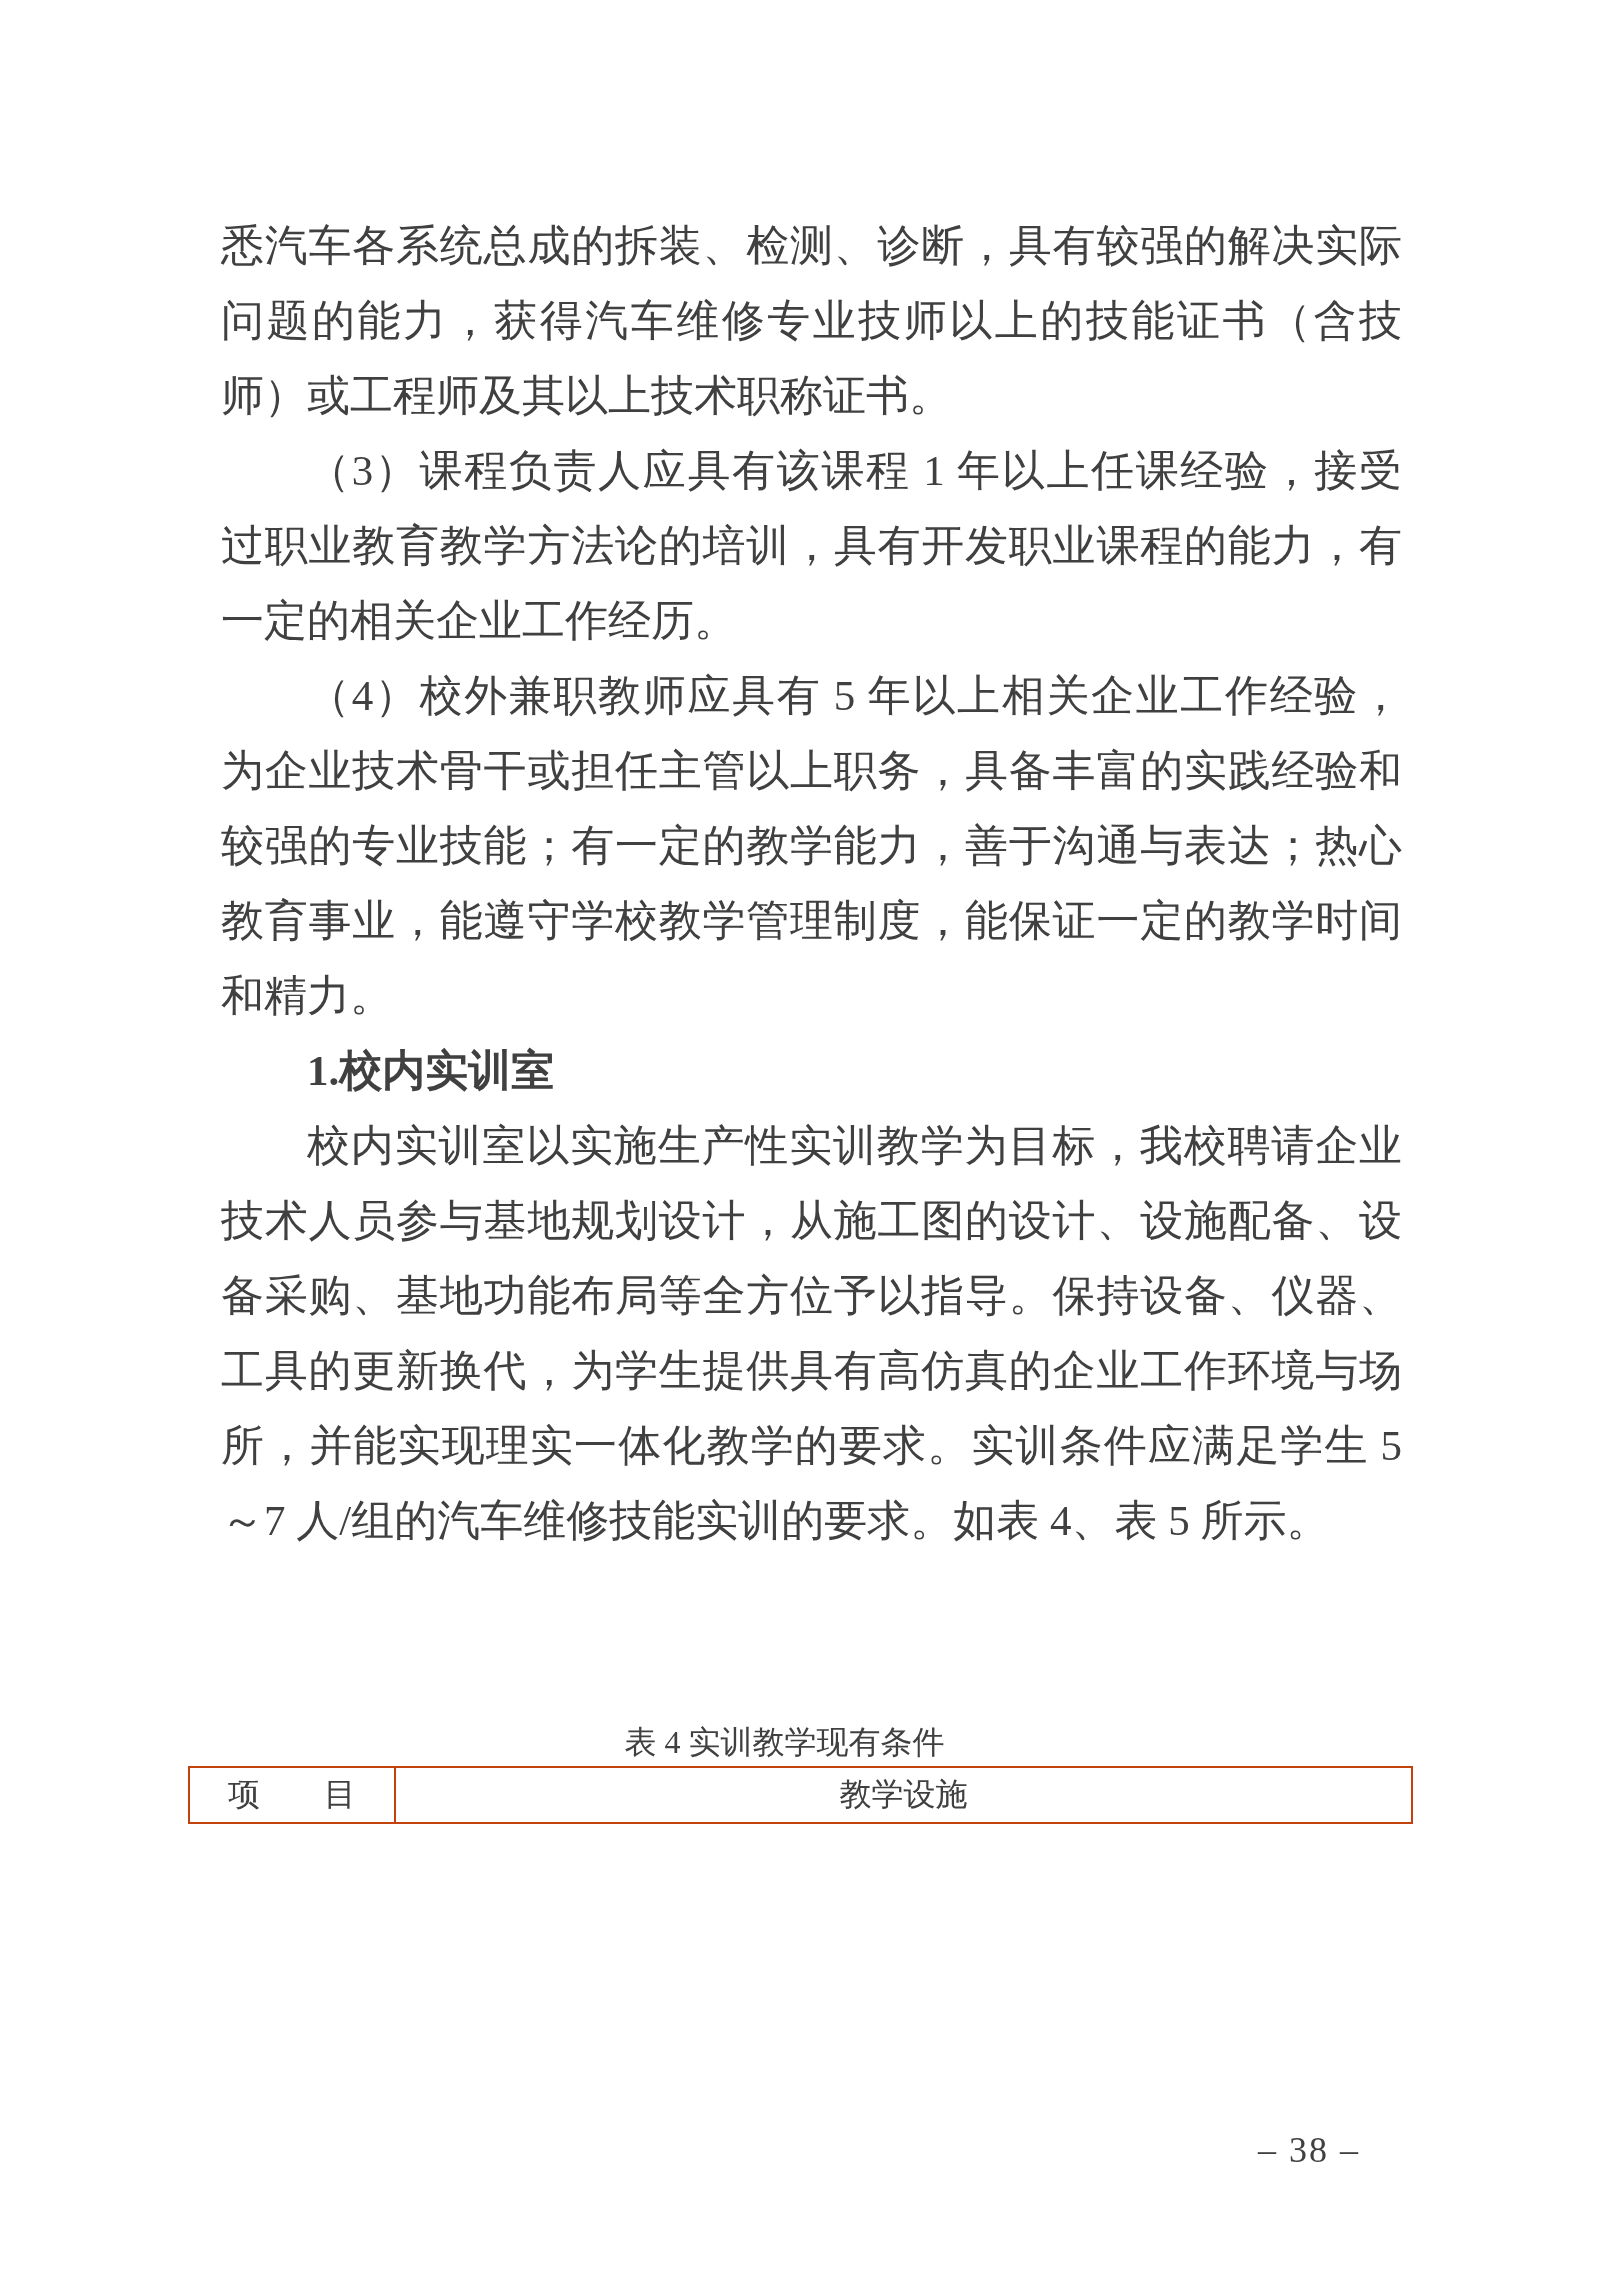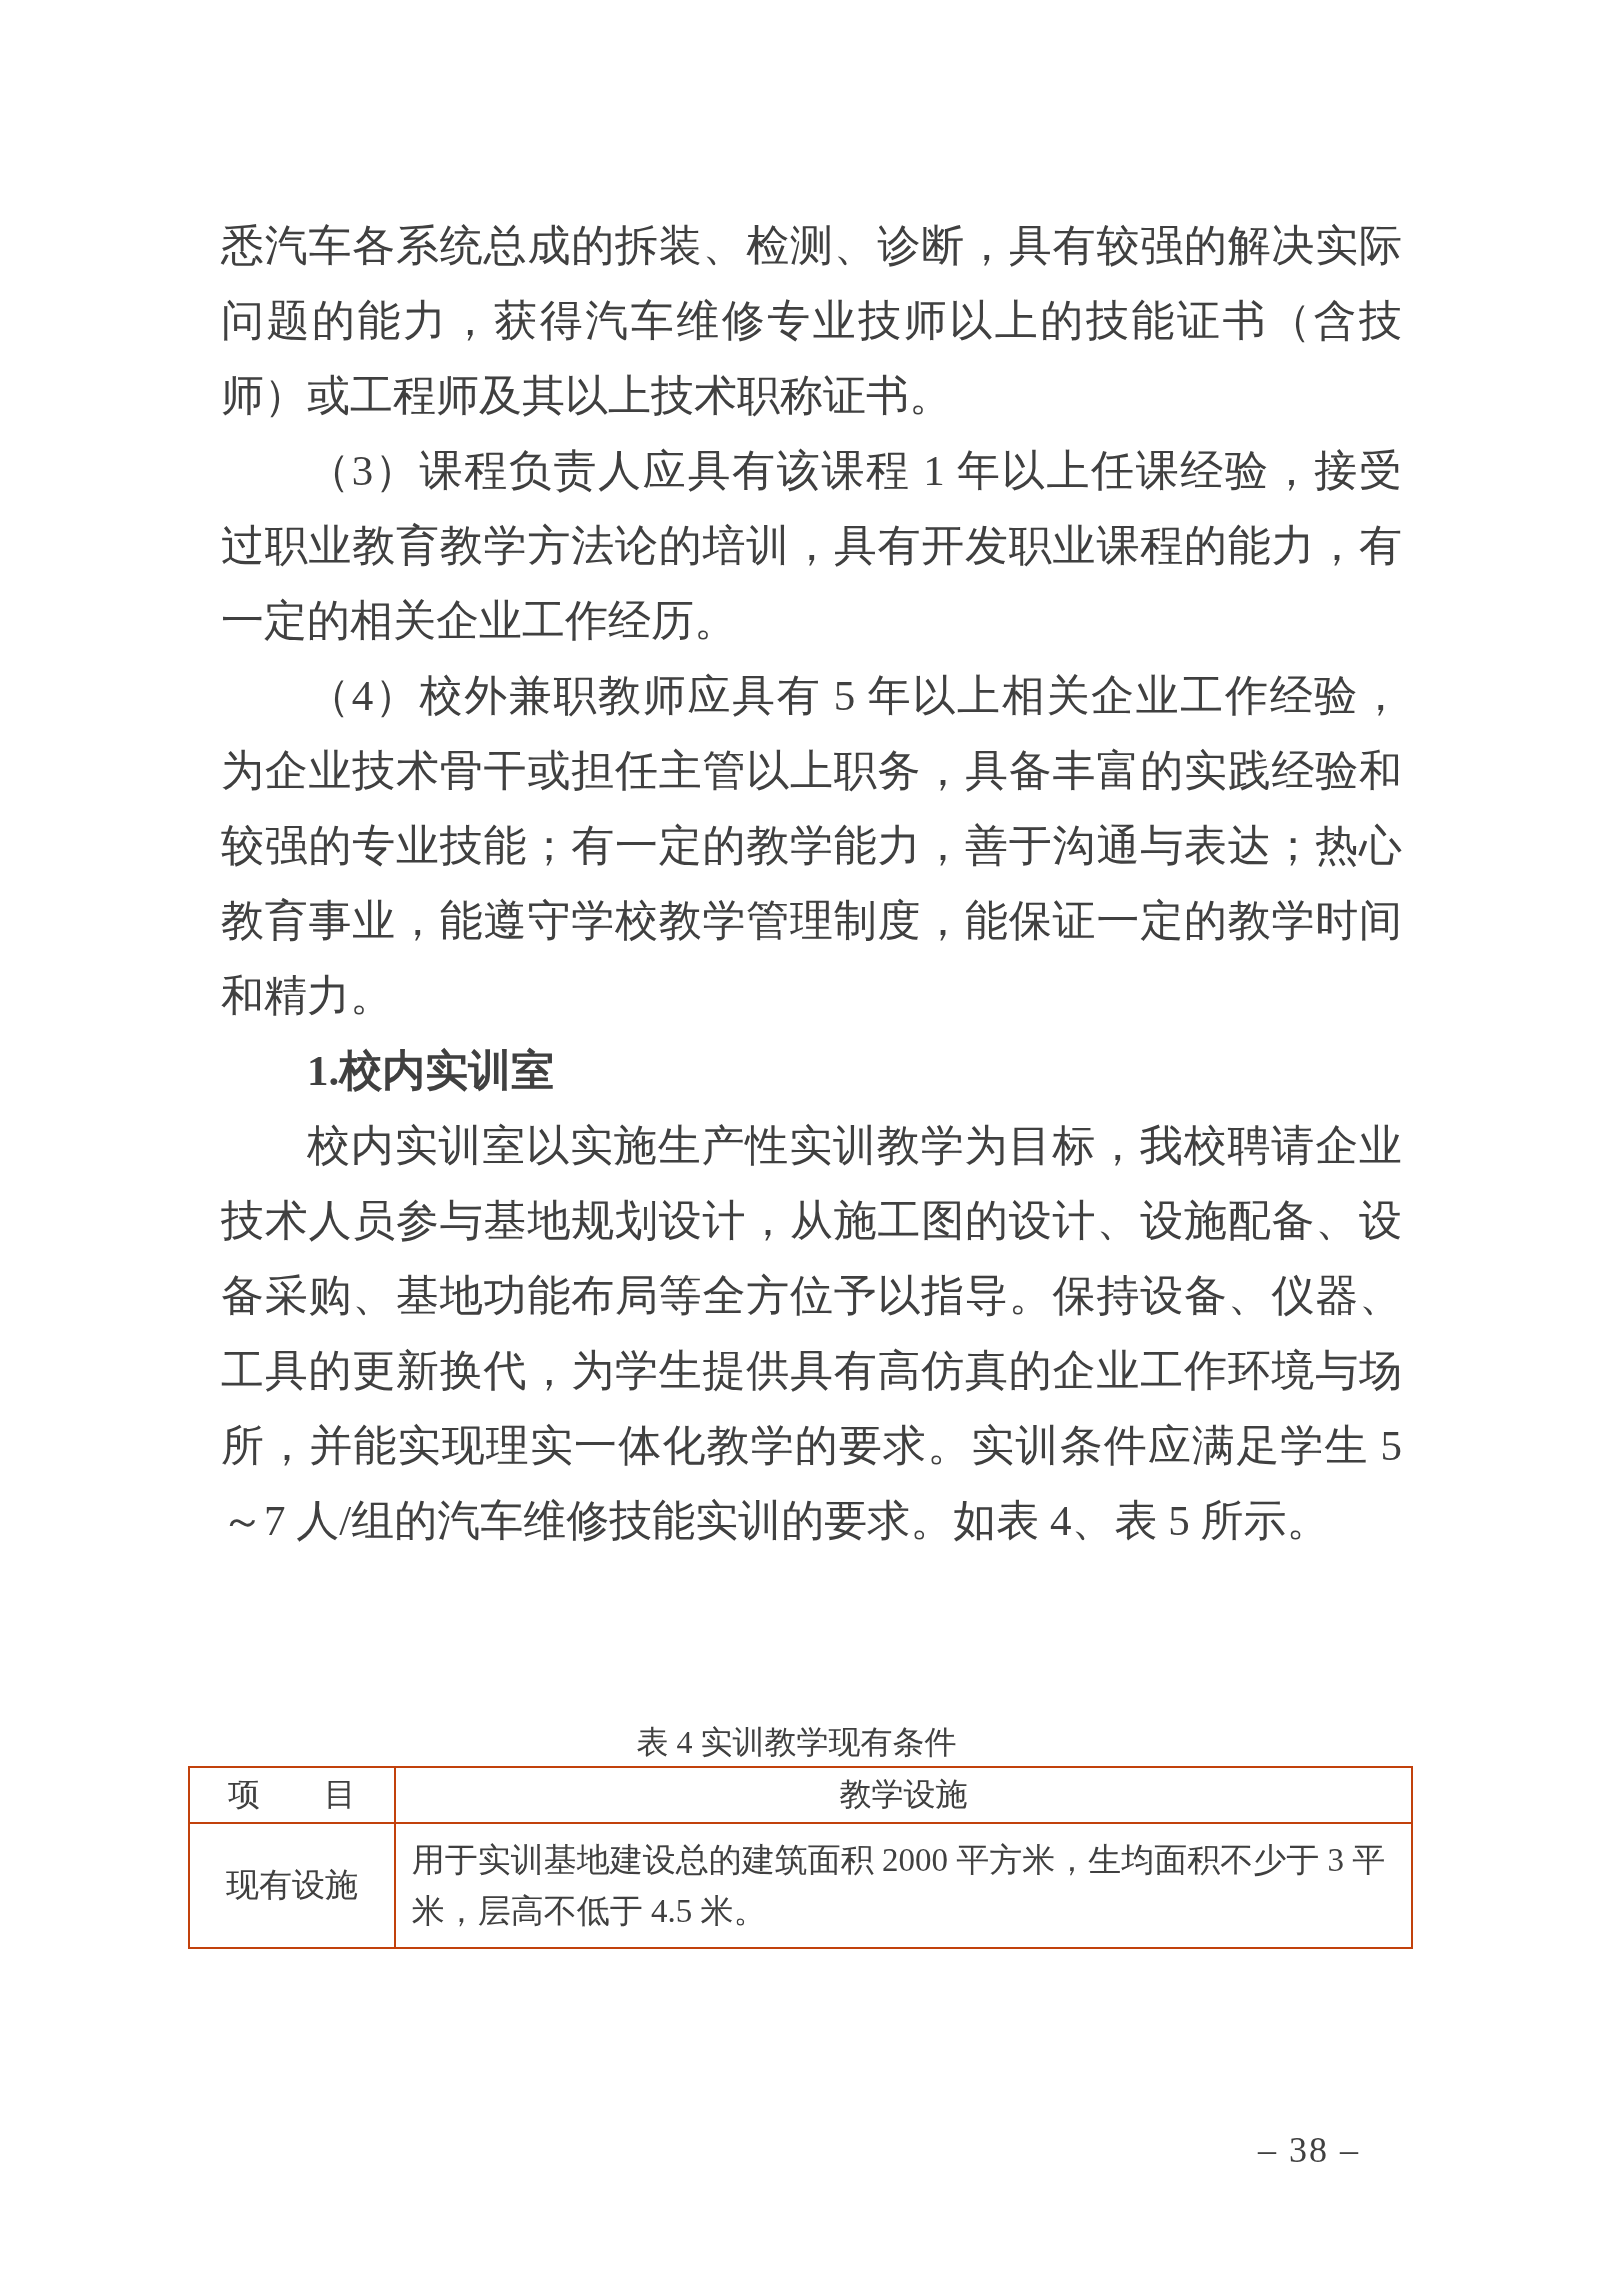--- a/index.html
+++ b/index.html
@@ -33,21 +33,21 @@
   }
   .para-indent {
     text-indent: 86px;
   }
   .heading {
     font-weight: bold;
     text-indent: 86px;
   }
   .table-caption {
     position: absolute;
-    left: 184px;
+    left: 172px;
     top: 1721px;
     width: 1225px;
     text-align: center;
     font-size: 32px;
     line-height: 43px;
   }
   .cond-table {
     position: absolute;
     left: 188px;
     top: 1766px;
@@ -102,23 +102,19 @@
   </div>
 
   <div class="table-caption">表 4 实训教学现有条件</div>
 
   <table class="cond-table">
     <tbody>
       <tr class="hdr">
         <td class="col-item">项　　目</td>
         <td>教学设施</td>
       </tr>
-      <tr class="body-row">
-        <td class="col-item cell-item">现有设施</td>
-        <td class="cell-req">用于实训基地建设总的建筑面积 2000 平方米，生均面积不少于 3 平米，层高不低于 4.5 米。</td>
-      </tr>
     </tbody>
   </table>
 
   <div class="page-number">– 38 –</div>
 
 </div>
 
 
 </body></html>

